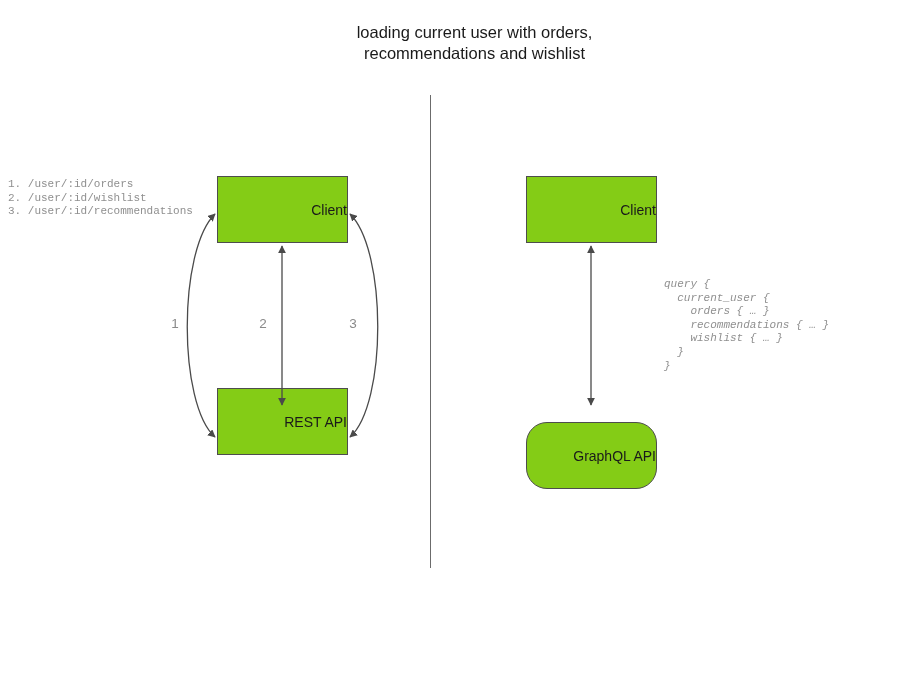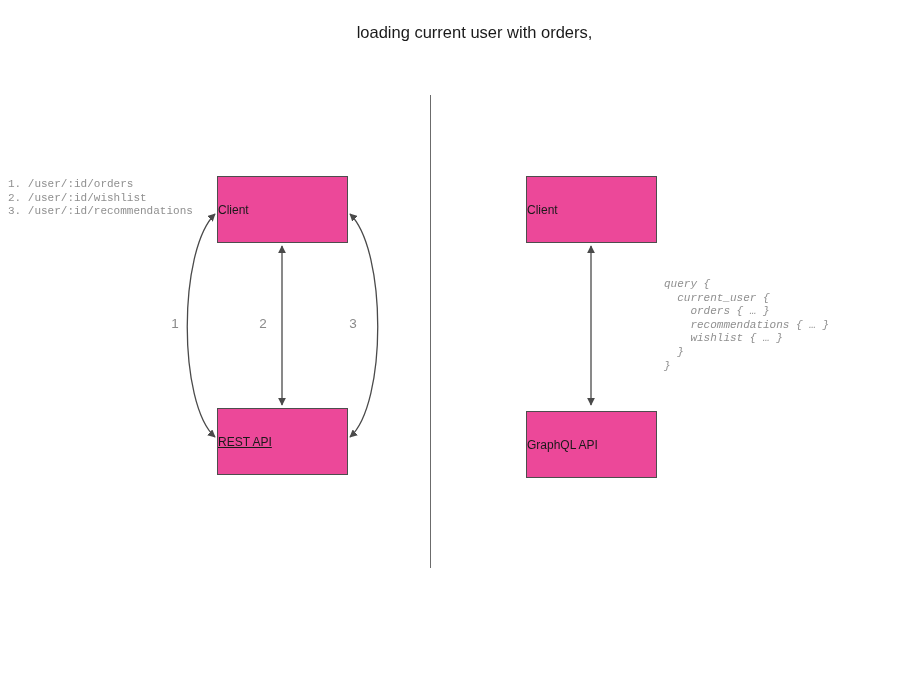--- a/index.html
+++ b/index.html
@@ -36,34 +36,34 @@
     left: 430px;
     top: 95px;
     width: 1px;
     height: 473px;
     background: #6b6b6b;
   }
 
   
   .node {
     position: absolute;
-    background: #ec4899;
+    background: #84cc16;
     border: 1.4px solid #4d4d4d;
     box-sizing: border-box;
     display: flex;
     align-items: center;
-    justify-content: flex-start;
+    justify-content: flex-end;
     color: #1a1a1a;
-    font-size: 12px;
+    font-size: 14px;
     font-family: "Liberation Sans", sans-serif;
   }
   .node-client-rest  { left: 217px; top: 176px; width: 131px; height: 67px; }
-  .node-rest-api     { left: 217px; top: 408px; width: 131px; height: 67px; text-decoration: underline; }
+  .node-rest-api     { left: 217px; top: 388px; width: 131px; height: 67px; }
   .node-client-gql   { left: 526px; top: 176px; width: 131px; height: 67px; }
-  .node-graphql-api  { left: 526px; top: 411px; width: 131px; height: 67px; }
+  .node-graphql-api  { left: 526px; top: 422px; width: 131px; height: 67px; border-radius: 21px; }
 
   
   .connectors {
     position: absolute;
     left: 0;
     top: 0;
     width: 917px;
     height: 689px;
     pointer-events: none;
   }
@@ -96,20 +96,21 @@
     white-space: pre;
   }
   .rest-endpoints { left: 8px; top: 178px; }
   .gql-query      { left: 664px; top: 278px; font-style: italic; }
 </style>
 </head>
 <body>
 
 <div class="diagram-title">
   <span class="tline">loading current user with orders,</span>
+  <span class="tline">recommendations and wishlist</span>
 </div>
 
 <div class="divider"></div>
 
 <div class="code-block rest-endpoints">1. /user/:id/orders
 2. /user/:id/wishlist
 3. /user/:id/recommendations</div>
 
 <div class="node node-client-rest">
   <span>Client</span>

